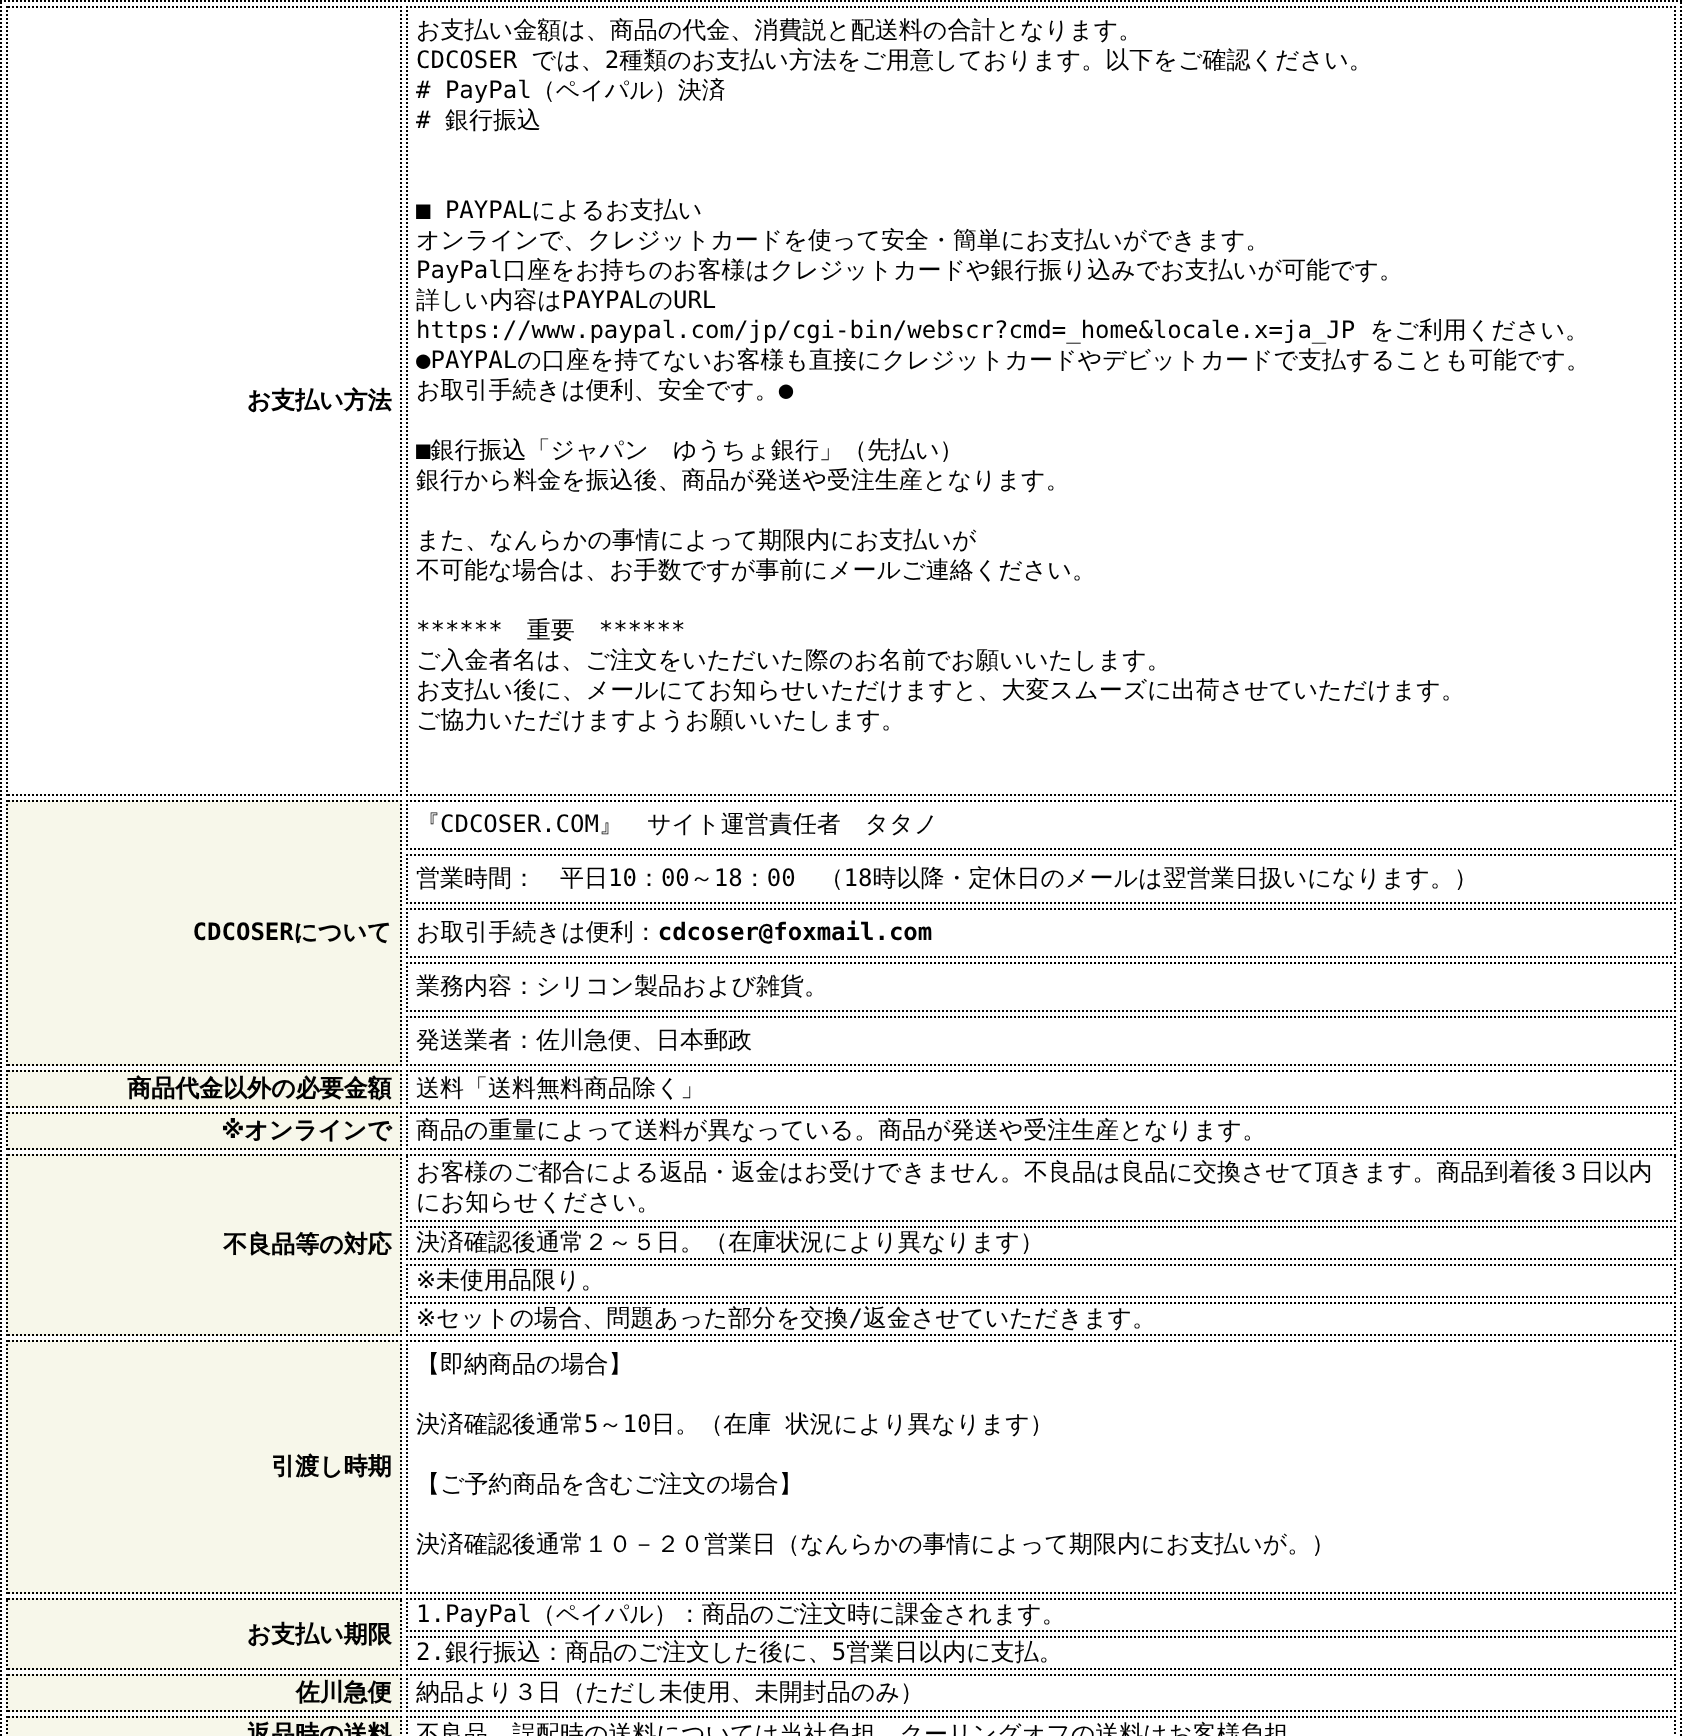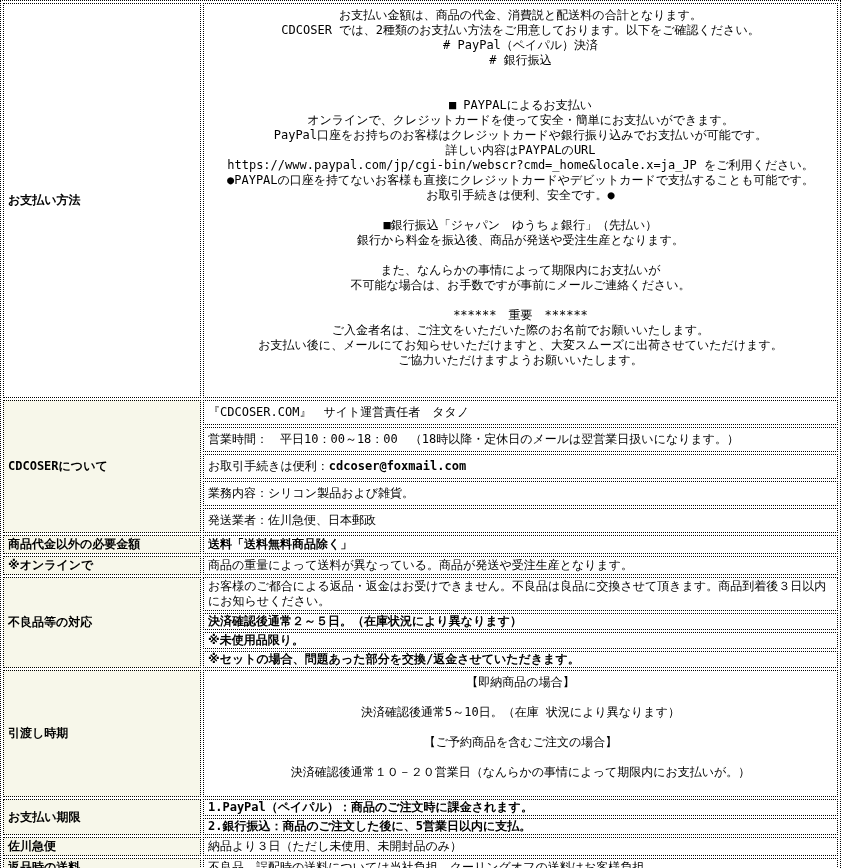--- a/index.html
+++ b/index.html
@@ -18,32 +18,32 @@
     box-sizing:border-box;
   }
   .policy-table td {
     border:1px dotted #000;
     padding:1px 4px;
     vertical-align:middle;
     overflow:hidden;
   }
   td.hd {
     width:188px;
-    text-align:left;
+    text-align:right;
     font-weight:bold;
     background:#F7F7EA;
   }
   td.hd.white { background:#ffffff; }
   td.body-cell { }
   .pre { white-space:pre-wrap; word-break:break-all; }
-  td.top { vertical-align:top; padding-top:4px;text-align:center; }
+  td.top { vertical-align:top; padding-top:4px; }
   td.tall-payment { height:388px; }
   td.tall-delivery { height:120px; }
   td.rh { height:21px; }
-  td.tight { padding-top:0; padding-bottom:0;font-weight:bold; }
+  td.tight { padding-top:0; padding-bottom:0; }
   .email-bold { font-weight:bold; }
 </style>
 </head>
 <body>
 
 <table class="policy-table">
 
   <tbody>
       <tr>
     <td class="hd white">お支払い方法</td>

